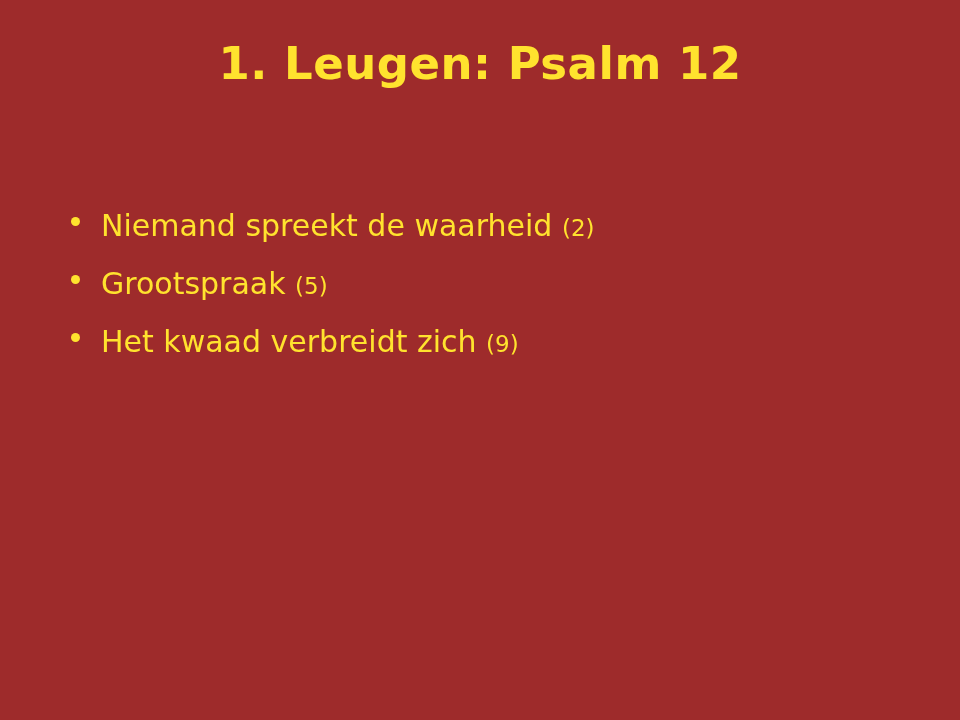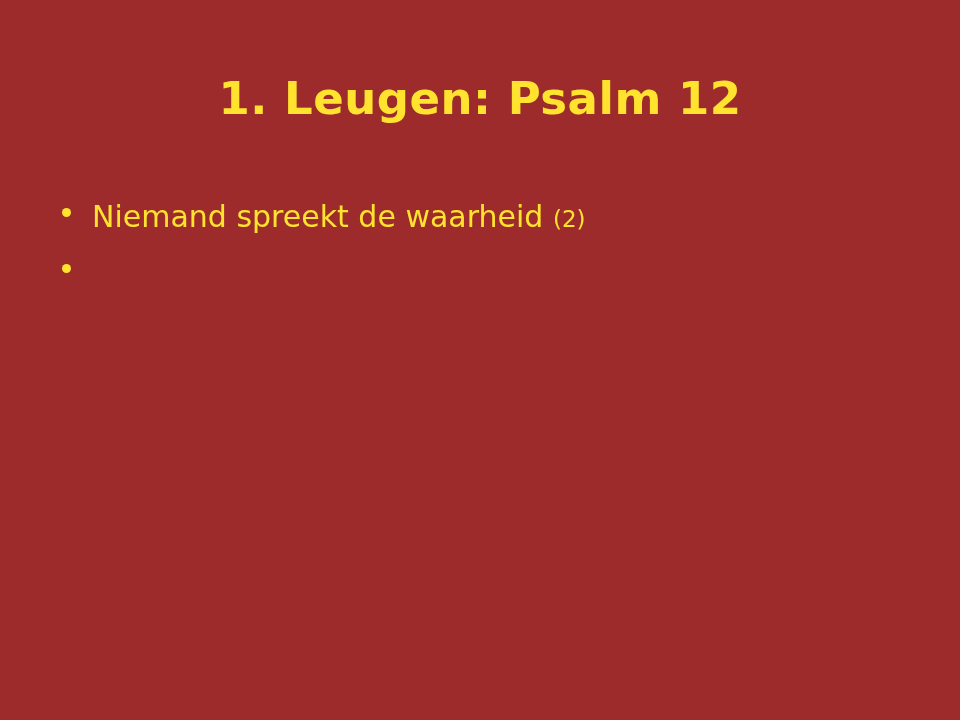--- a/index.html
+++ b/index.html
@@ -20,39 +20,39 @@
     height: 720px;
     background: #9E2B2B;
     box-sizing: border-box;
     overflow: hidden;
   }
 
   
   .slide-title {
     position: absolute;
     left: 0;
-    top: 74px;
+    top: 39px;
     width: 960px;
     text-align: center;
     color: #FFE32E;
     font-family: "DejaVu Sans", sans-serif;
     font-size: 45px;
     font-weight: bold;
     letter-spacing: 0.5px;
     line-height: 1.1;
     white-space: nowrap;
   }
 
   
   .body-list {
     position: absolute;
     left: 62px;
     top: 200px;
     width: 840px;
-    margin: 0;
+    margin: 9px;
     padding: 0;
     list-style: none;
   }
 
   .bullet-row {
     display: flex;
     align-items: baseline;
     height: 58px;
     color: #FFE32E;
   }
@@ -102,21 +102,26 @@
   <div class="slide-title">1. Leugen: Psalm 12</div>
 
   <ul class="body-list">
 
     <li class="bullet-row">
       <span class="bullet-marker"><span class="dot"></span></span>
       <span class="bullet-text"><span>Niemand spreekt de waarheid</span> <span class="ref">(2)</span></span>
     </li>
 
 
+    <li class="bullet-row">
+      <span class="bullet-marker"><span class="dot"></span></span>
+      <span class="bullet-text"><span>Grootspraak</span> <span class="ref">(5)</span></span>
+    </li>
 
 
     <li class="bullet-row">
       <span class="bullet-marker"><span class="dot"></span></span>
+      <span class="bullet-text"><span>Het kwaad verbreidt zich</span> <span class="ref">(9)</span></span>
     </li>
 
   </ul>
 
 </div>
 
 </body></html>

